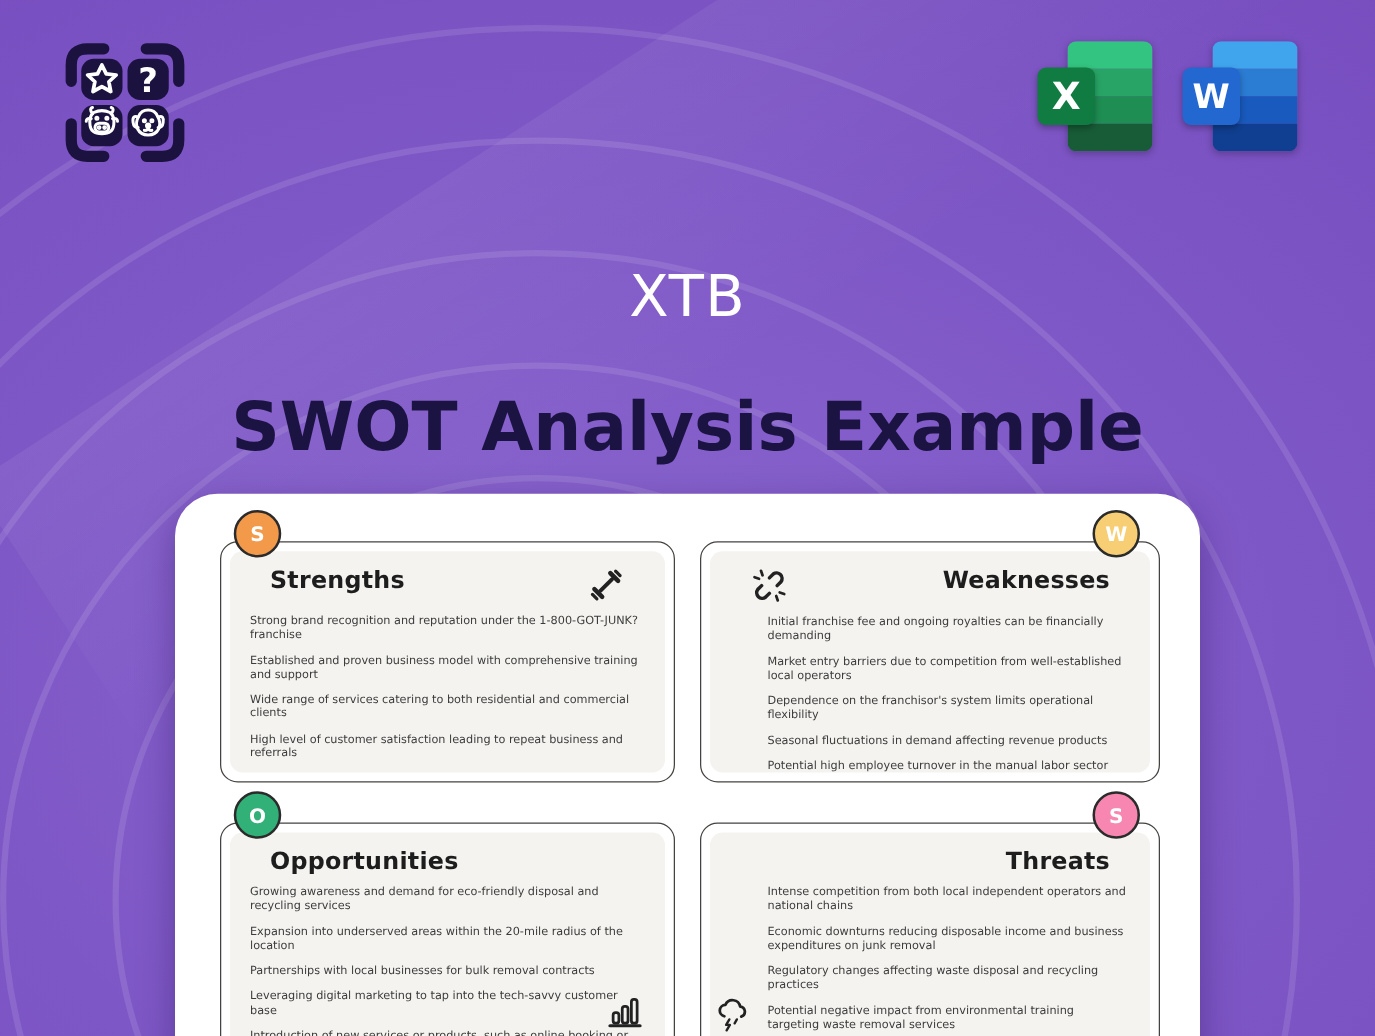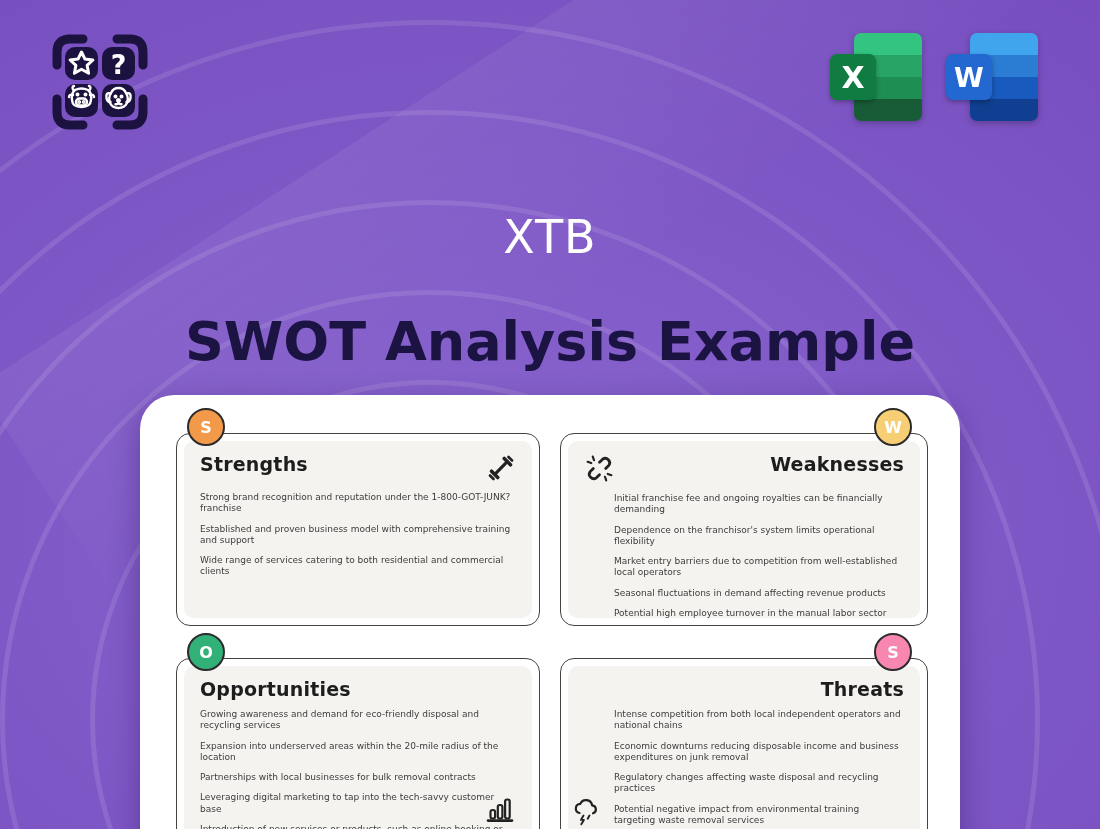--- a/index.html
+++ b/index.html
@@ -42,21 +42,21 @@
   .q-threats       { left:420px; top:263px; width:368px; height:238px; }
 
   .badge { position:absolute; width:38px; height:38px; border-radius:50%;
     border:2px solid #2b2b2b; color:#fff; font-weight:bold; font-size:16px;
     display:flex; align-items:center; justify-content:center; top:-26px; z-index:3; }
   .badge-left  { left:10px; }
   .badge-right { right:15px; }
 
   .panel { position:absolute; left:7px; right:7px; top:7px; bottom:7px;
     background:#f4f3f0; border-radius:10px; padding:10px 16px 8px; overflow:hidden; }
-  .q-head { display:flex; align-items:flex-start; justify-content:space-between; margin:2px 0 9px; }
+  .q-head { display:flex; align-items:flex-start; justify-content:space-between; margin:2px 16px 9px; }
   .q-head h2 { font-size:19px; color:#1d1d1d; letter-spacing:.2px; }
   .q-icon { flex:0 0 auto; }
   .panel p { font-size:9px; line-height:1.25; color:#3c3c3c; margin:0 0 9px; max-width:318px; }
   .indent p { padding-left:30px; }
   .corner-icon { position:absolute; }
 </style>
 </head>
 <body>
 
 <div class="page">
@@ -145,20 +145,21 @@
               <rect x="4.2" y="8.8" width="3.6" height="12.4" rx="1.8"></rect>
               <rect x="22.2" y="8.8" width="3.6" height="12.4" rx="1.8"></rect>
               <rect x="0.6" y="11.2" width="2.6" height="7.6" rx="1.3"></rect>
               <rect x="26.8" y="11.2" width="2.6" height="7.6" rx="1.3"></rect>
             </g>
           </svg>
         </div>
         <p>Strong brand recognition and reputation under the 1-800-GOT-JUNK? franchise</p>
         <p>Established and proven business model with comprehensive training and support</p>
         <p>Wide range of services catering to both residential and commercial clients</p>
+        <p>High level of customer satisfaction leading to repeat business and referrals</p>
       </div>
     </section>
 
     <section class="quad q-weaknesses">
       <div class="badge badge-right" style="background-color: rgb(247, 206, 116);">W</div>
       <div class="panel indent">
         <div class="q-head">
           <svg class="q-icon" width="31" height="31" viewBox="0 0 30 30">
             <g fill="none" stroke="#222" stroke-width="2.7" stroke-linecap="round">
               <path d="M15,21 L12,24 A4.3,4.3 0 0 1 6,18 L9,15"></path>
@@ -167,22 +168,22 @@
             <g fill="none" stroke="#222" stroke-width="2.1" stroke-linecap="round">
               <path d="M8.5,3.5 L9.7,7"></path>
                 <path d="M3.5,8.5 L7,9.7"></path>
               <path d="M21.5,26.5 L20.3,23"></path>
                 <path d="M26.5,21.5 L23,20.3"></path>
             </g>
           </svg>
           <h2>Weaknesses</h2>
         </div>
         <p>Initial franchise fee and ongoing royalties can be financially demanding</p>
+        <p>Market entry barriers due to competition from well-established local operators</p>
         <p>Dependence on the franchisor's system limits operational flexibility</p>
-        <p>Market entry barriers due to competition from well-established local operators</p>
         <p>Seasonal fluctuations in demand affecting revenue products</p>
         <p>Potential high employee turnover in the manual labor sector</p>
       </div>
     </section>
 
     <section class="quad q-opportunities">
       <div class="badge badge-left" style="background-color: rgb(49, 176, 119);">O</div>
       <div class="panel">
         <div class="q-head">
           <h2>Opportunities</h2>

